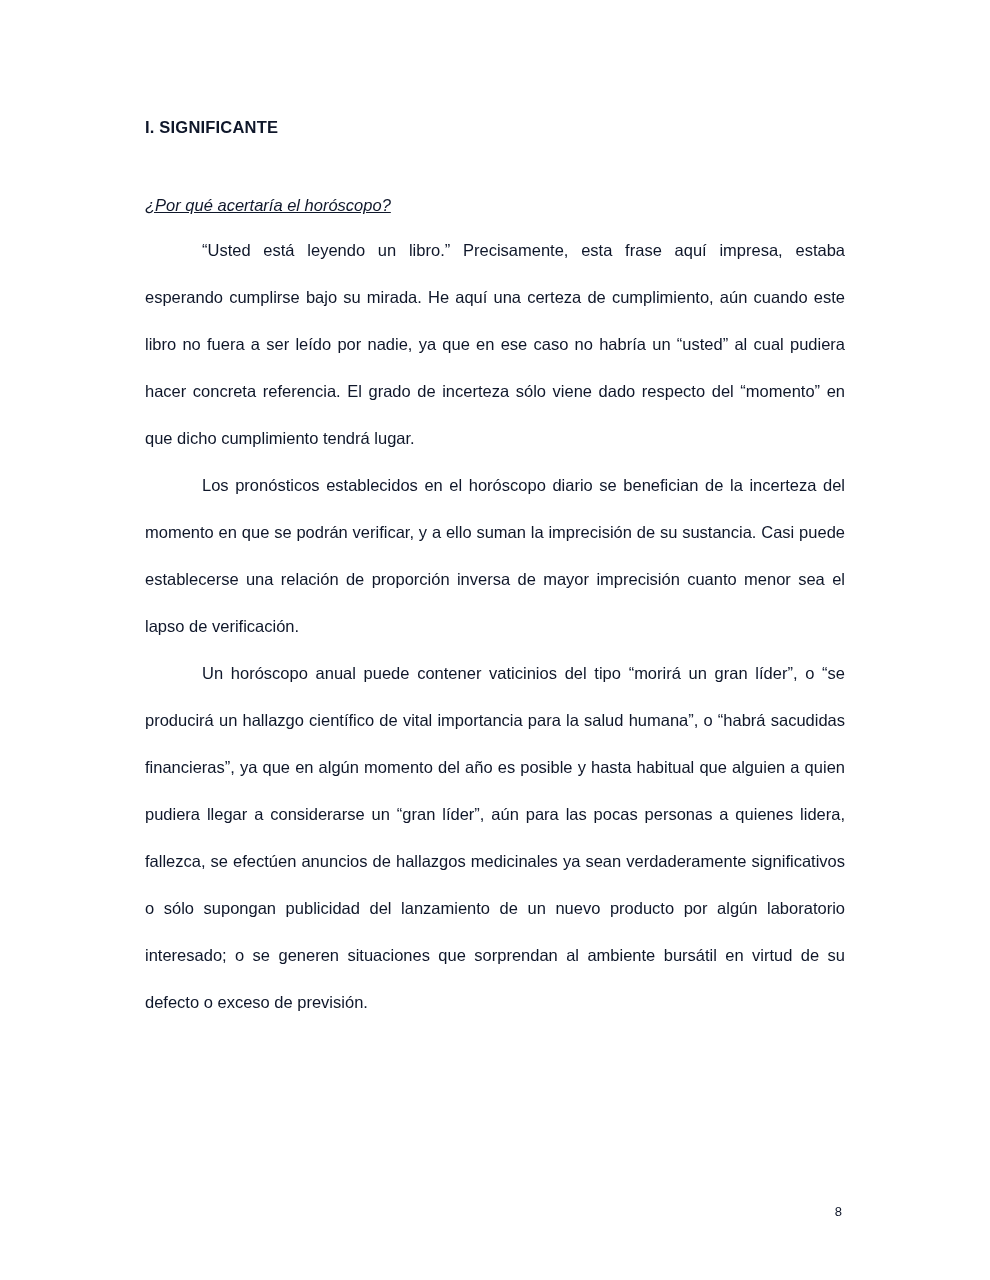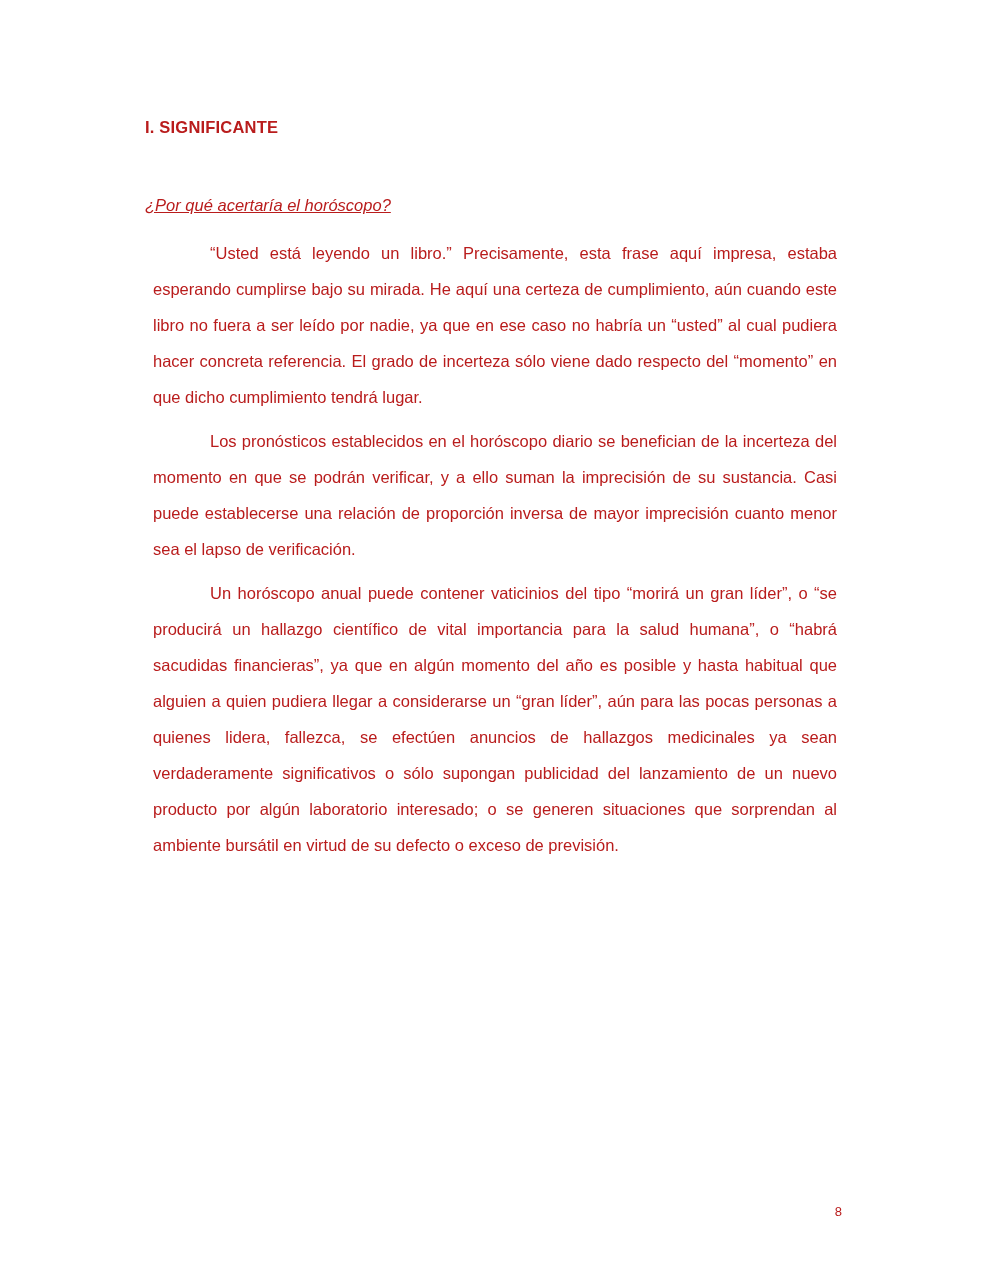--- a/index.html
+++ b/index.html
@@ -6,21 +6,21 @@
     margin: 0;
     padding: 0;
     background: #ffffff;
   }
   .page {
     position: relative;
     width: 990px;
     height: 1280px;
     background: #ffffff;
     font-family: "Liberation Sans", sans-serif;
-    color: #b91c1c;
+    color: #0f172a;
     overflow: hidden;
   }
   .content {
     position: absolute;
     left: 145px;
     top: 118px;
     width: 700px;
   }
   .heading {
     font-size: 16.5px;
@@ -29,23 +29,23 @@
     letter-spacing: 0.2px;
   }
   .subtitle {
     font-size: 16.5px;
     font-style: italic;
     margin-top: 46px;
     line-height: 44px;
     text-decoration: underline;
   }
   .body-text p {
-    margin: 8px;
+    margin: 0;
     font-size: 16.5px;
-    line-height: 36px;
+    line-height: 47px;
     text-align: justify;
     text-indent: 57px;
   }
   .page-number {
     position: absolute;
     top: 1204px;
     right: 148px;
     font-size: 13px;
     line-height: 16px;
   }

